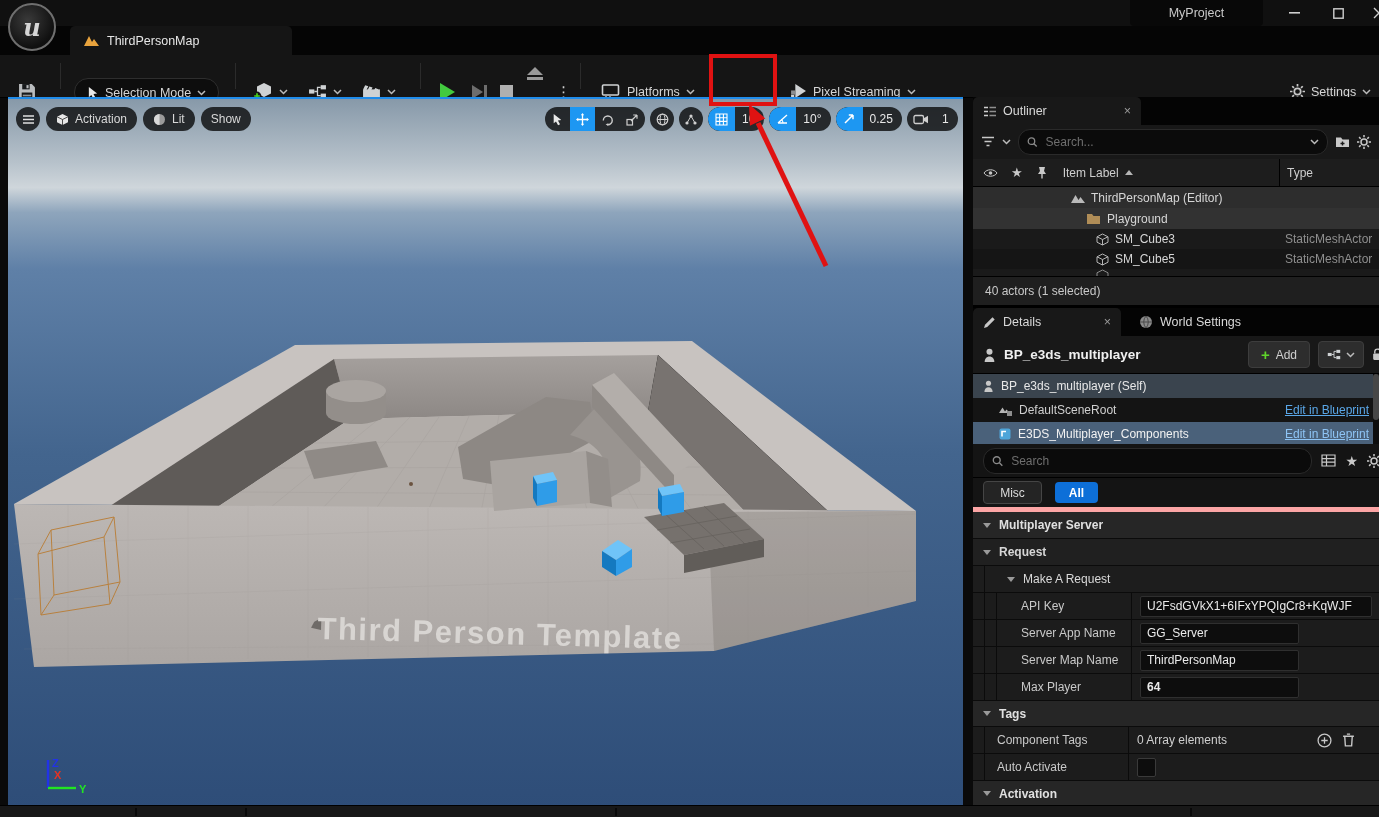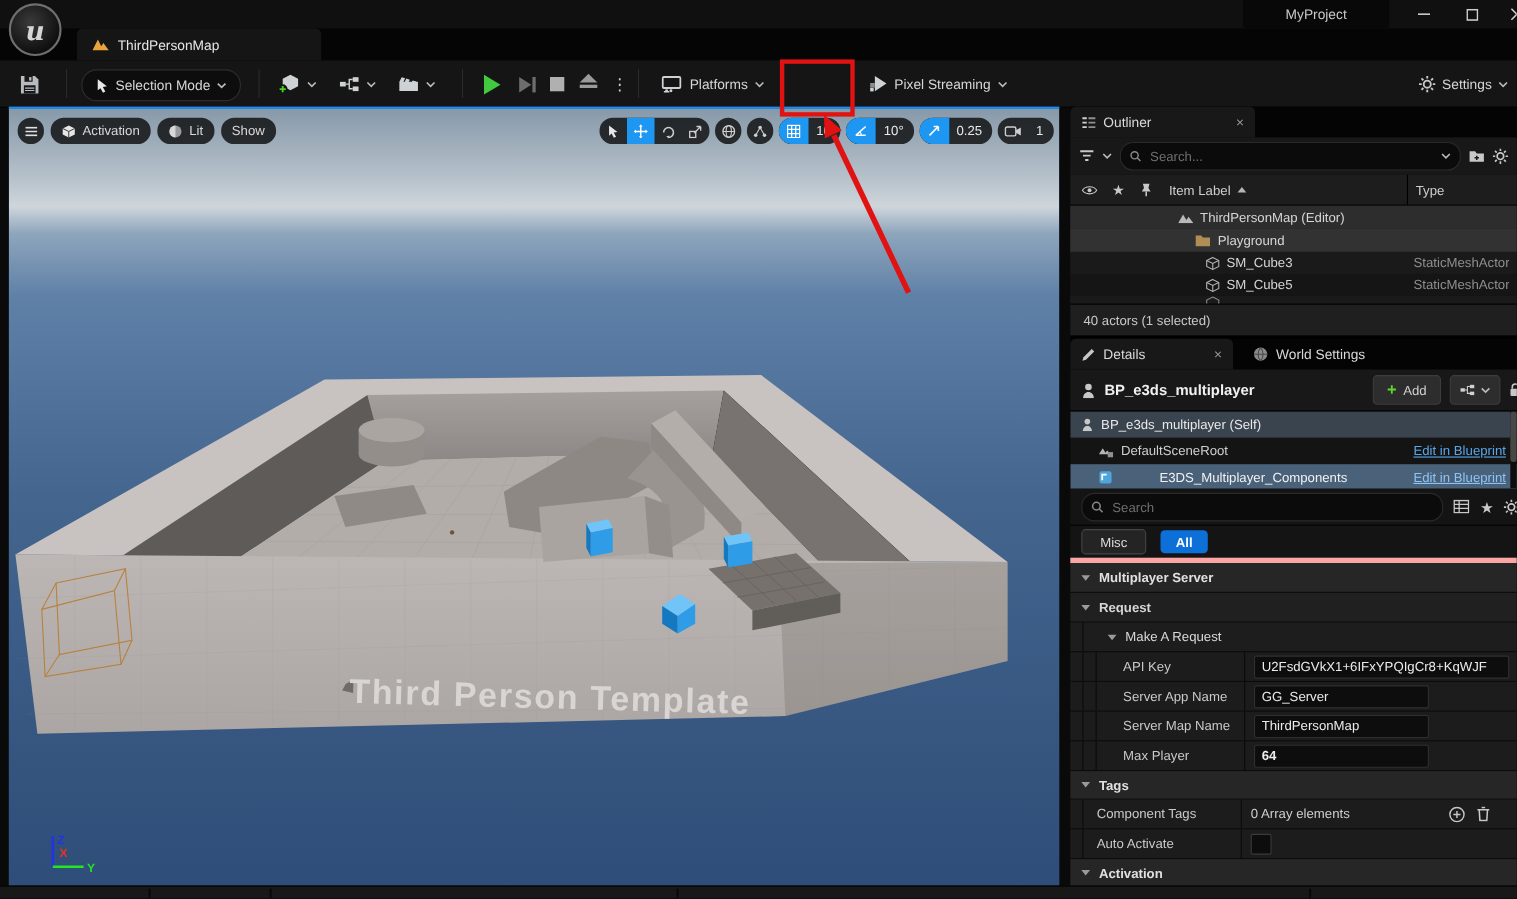--- a/index.html
+++ b/index.html
@@ -19,21 +19,21 @@
   .proj-badge{position:absolute;left:1130px;top:0;width:133px;height:26px;background:#080808;
               display:flex;align-items:center;justify-content:center;color:#c9c9c9;font-size:12.5px;border-radius:0 0 4px 4px;}
   .winbtn{position:absolute;top:0;width:34px;height:26px;display:flex;align-items:center;justify-content:center;color:#cfcfcf;}
   
   .tabrow{position:absolute;top:26px;left:0;right:0;height:29px;background:#050505;}
   .leveltab{position:absolute;left:70px;top:0;width:208px;height:29px;background:#151515;border-radius:5px 5px 0 0;
             display:flex;align-items:center;padding-left:14px;gap:8px;color:#e6e6e6;font-size:12.5px;}
   
   .toolbar{position:absolute;top:55px;left:0;right:0;height:42px;background:#151515;border-bottom:1px solid #000;}
   .tb-sep{position:absolute;top:8px;width:1px;height:26px;background:#2b2b2b;}
-  .tb-btn{position:absolute;top:8px;height:27px;display:flex;align-items:center;gap:6px;color:#d6d6d6;font-size:12.5px;}
+  .tb-btn{position:absolute;top:23px;height:27px;display:flex;align-items:center;gap:6px;color:#d6d6d6;font-size:12.5px;}
   .selmode{background:#0d0d0d;border:1px solid #2e2e2e;border-radius:14px;padding:0 12px;}
   .tri-play{width:0;height:0;border-left:15px solid #42ca3f;border-top:9px solid transparent;border-bottom:9px solid transparent;}
   .tri-step{width:0;height:0;border-left:11px solid #8b8b8b;border-top:7px solid transparent;border-bottom:7px solid transparent;}
   .stepbar{width:3px;height:14px;background:#8b8b8b;margin-left:1px;}
   .stopsq{width:13px;height:13px;background:#b0b0b0;}
   .eject-tri{width:0;height:0;border-bottom:8px solid #9a9a9a;border-left:8px solid transparent;border-right:8px solid transparent;}
   .eject-bar{width:16px;height:3px;background:#9a9a9a;margin-top:2px;}
   .eagle-btn{position:absolute;left:729px;top:62px;width:29px;height:29px;background:#ccd2d7;border-radius:3px;
              display:flex;flex-direction:column;align-items:center;justify-content:center;gap:1px;}
   .eagle-btn .etxt{font-size:5px;font-weight:bold;color:#123c78;letter-spacing:.2px;line-height:5px;}
@@ -609,21 +609,21 @@
               <rect x="8" y="6" width="5" height="5" fill="#8f8f8f"></rect>
             </svg>
           <span>DefaultSceneRoot</span>
           <a class="ebp" style="margin-left:auto;margin-right:10px;">Edit in Blueprint</a>
         </div>
         <div class="r" style="height:24px;background:#4a617a;padding-left:26px;gap:7px;">
           <svg width="12" height="12">
               <rect x="0.5" y="0.5" width="11" height="11" rx="2" fill="#4ea5d9"></rect>
               <path d="M3 8.5V3.5h4" stroke="#fff" fill="none" stroke-width="1.6"></path>
             </svg>
-          <span style="color:#f2f2f2;margin-left:36px;">E3DS_Multiplayer_Components</span>
+          <span style="color:#f2f2f2;">E3DS_Multiplayer_Components</span>
           <a class="ebp" style="margin-left:auto;margin-right:10px;color:#8ec4f5;">Edit in Blueprint</a>
         </div>
         <div style="position:absolute;right:0;top:0;bottom:0;width:6px;background:#0d0d0d;">
             <div style="width:6px;height:46px;background:#474747;border-radius:3px;"></div>
           </div>
       </div>
       <div class="r" style="height:33px;background:#141414;padding:0 10px;gap:9px;border-bottom:1px solid #000;">
         <div class="searchpill">
           <svg width="12" height="12" viewBox="0 0 13 13">
               <circle cx="5.5" cy="5.5" r="4" fill="none" stroke="#8a8a8a" stroke-width="1.6"></circle>

